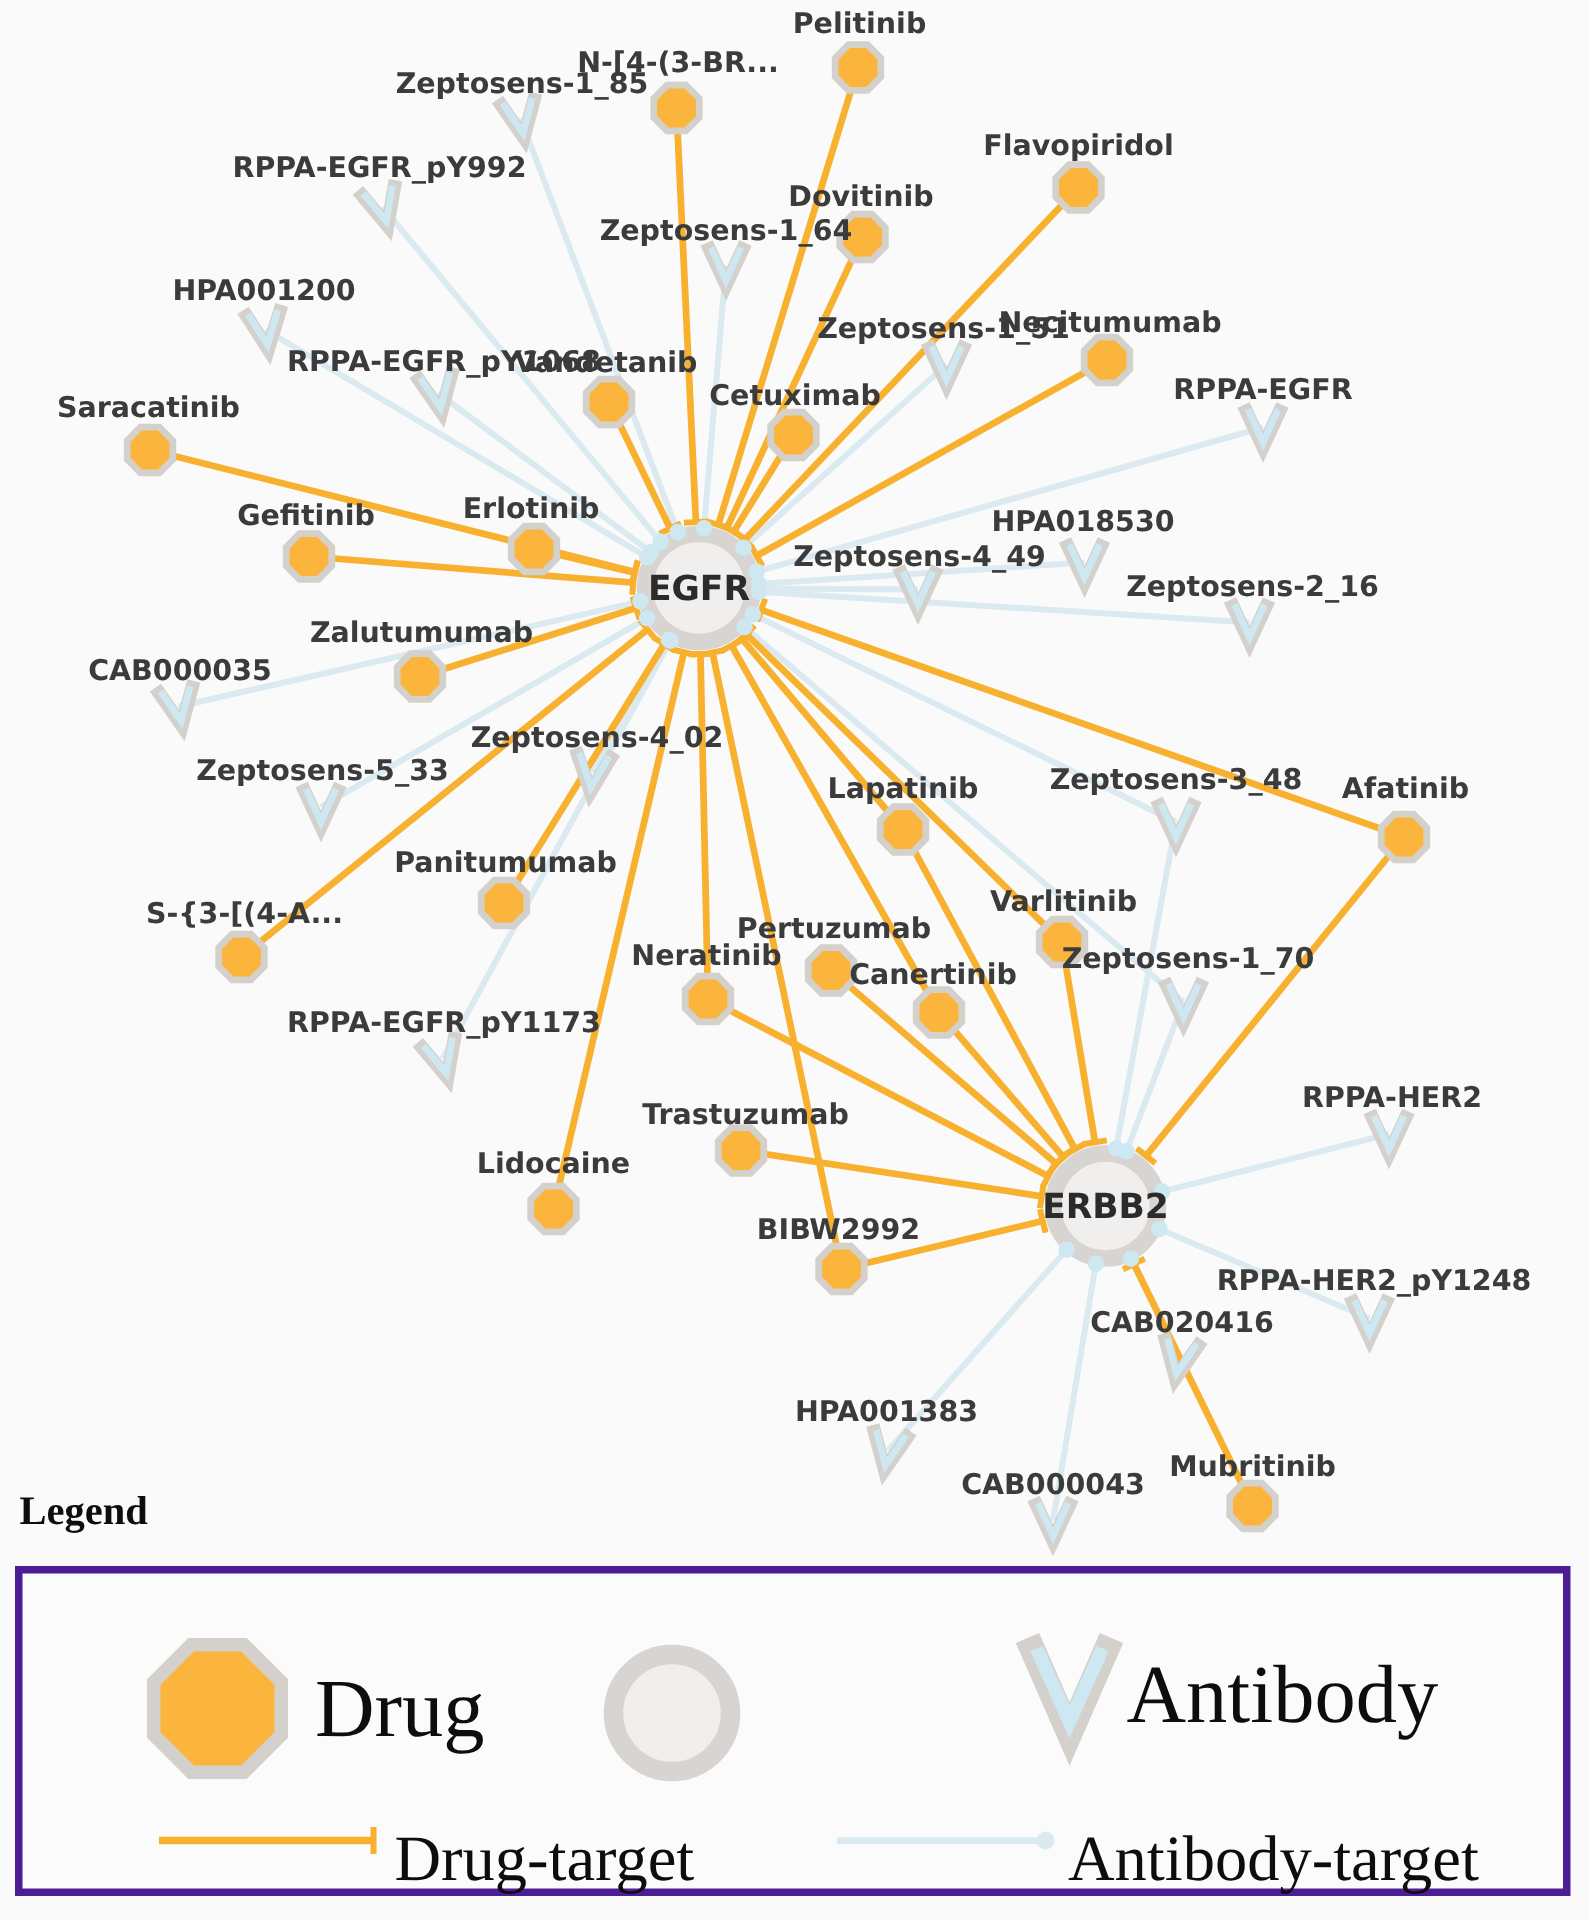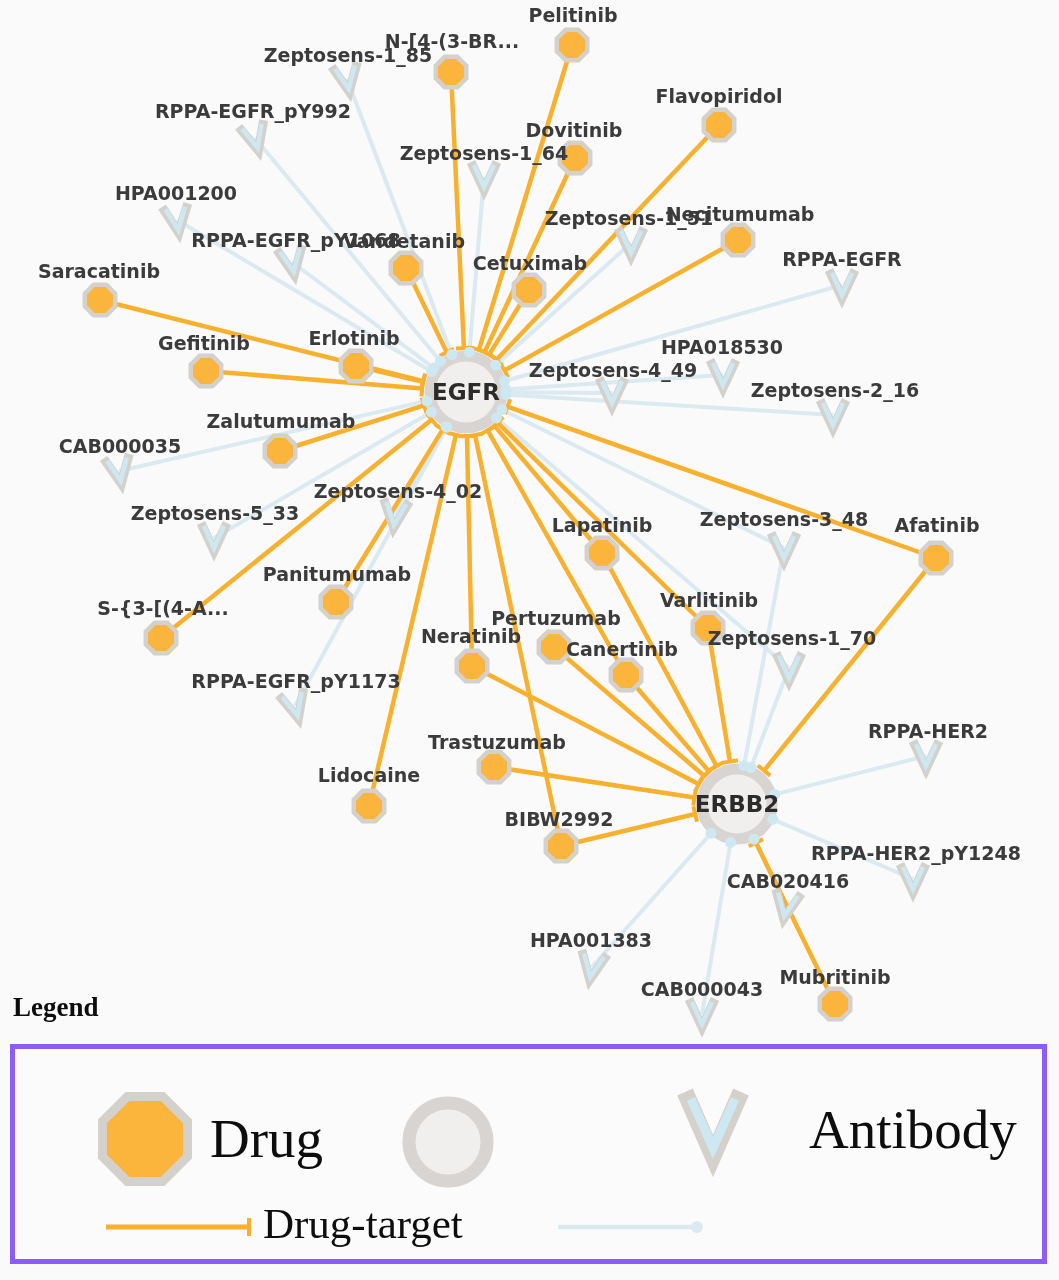--- a/index.html
+++ b/index.html
@@ -21,21 +21,21 @@
     font-weight:700;font-size:23px;fill:#2b2b2b;
   }
   .legend-title{
     position:absolute;left:13px;top:994px;
     font-family:"Liberation Serif","DejaVu Serif",serif;
     font-weight:700;font-size:27px;color:#0d0d0d;line-height:1;
   }
   .legend-box{
     position:absolute;left:10px;top:1044px;
     width:1027px;height:210px;
-    border:5px solid #8b5cf6;background:#fbfbfb;
+    border:5px solid #4c1d95;background:#fbfbfb;
   }
   .legend-box .sw{position:absolute;}
   .lg-big{
     position:absolute;
     font-family:"Liberation Serif","DejaVu Serif",serif;
     font-size:55px;color:#0d0d0d;line-height:1.05;white-space:nowrap;
   }
   .lg-small{
     position:absolute;
     font-family:"Liberation Serif","DejaVu Serif",serif;
@@ -333,27 +333,28 @@
     <span class="lg-big" style="left:195px;top:61px;">Drug</span>
 
     <svg class="sw" style="left:383px;top:43px;" width="100" height="100" viewBox="-50 -50 100 100">
       <circle cx="0" cy="0" r="39" stroke-width="13" fill="#F1EFED" stroke="#D8D4D1"></circle>
     </svg>
 
     <svg class="sw" style="left:653px;top:25px;" width="90" height="112" viewBox="-45 -50 90 112">
       <polyline points="-28,-32 0,32 28,-32" fill="none" stroke-width="17" stroke="#D4D0CC"></polyline>
       <polyline points="-22,-25 0,24 22,-25" fill="none" stroke-width="9" stroke="#CEE8F2"></polyline>
     </svg>
-    <span class="lg-big" style="left:794px;top:52px;">Antibody</span>
+    <span class="lg-big" style="left:736px;top:52px;">Antibody</span>
 
     <svg class="sw" style="left:88px;top:166px;" width="155" height="24" viewBox="0 0 155 24">
       <line x1="3" y1="12" x2="146" y2="12" stroke-width="5" stroke="#F8B02F"></line>
       <line x1="146" y1="3" x2="146" y2="21" stroke-width="4" stroke="#F8B02F"></line>
     </svg>
-    <span class="lg-small" style="left:248px;top:152px;text-align:center;">Drug-target</span>
+    <span class="lg-small" style="left:248px;top:168px;text-align:center;">Drug-target</span>
 
     <svg class="sw" style="left:540px;top:166px;" width="155" height="24" viewBox="0 0 155 24">
       <line x1="3" y1="12" x2="140" y2="12" stroke-width="4.5" stroke="#DAEAF0"></line>
       <circle cx="142" cy="12" r="6" fill="#DAEAF0"></circle>
     </svg>
+    <span class="lg-small" style="left:697px;top:168px;">Antibody-target</span>
 
   </div>
 </div>
 
 </body></html>

